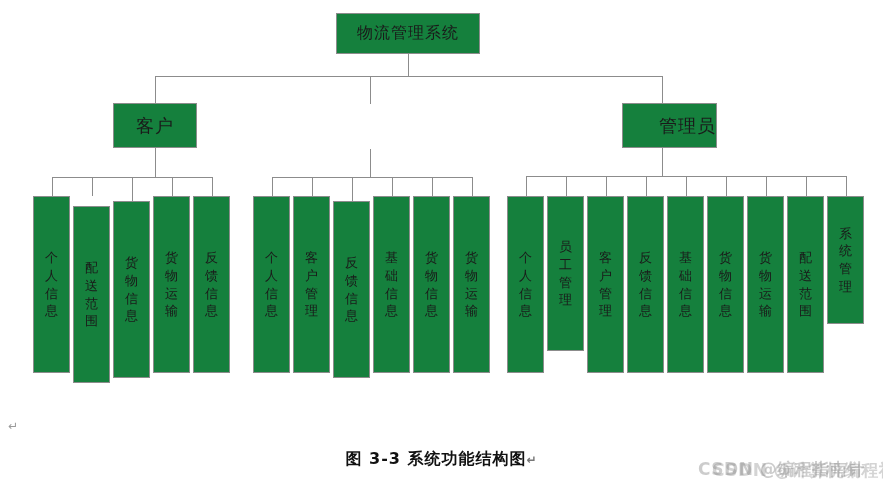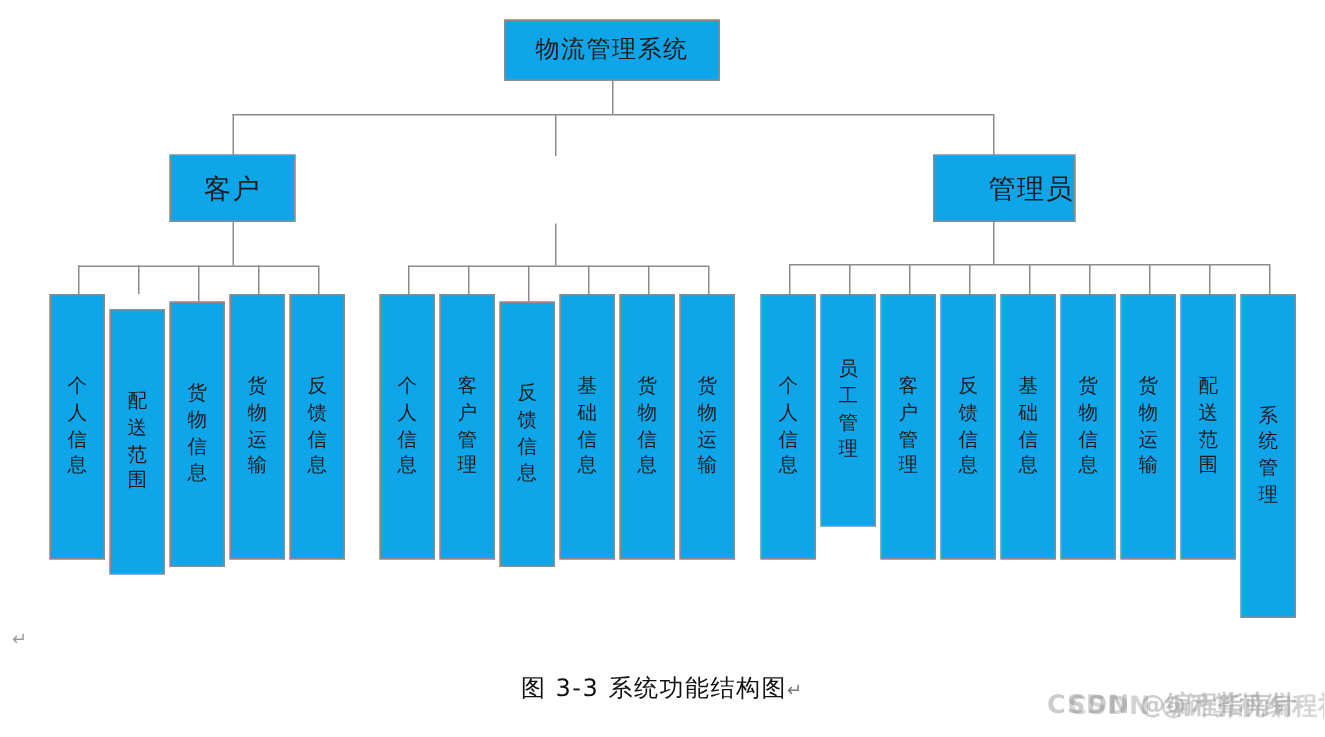--- a/index.html
+++ b/index.html
@@ -16,21 +16,21 @@
     width: 883px;
     height: 491px;
     background: #ffffff;
     overflow: hidden;
   }
   
   .node {
     position: absolute;
     box-sizing: border-box;
     border: 1px solid #8c8c8c;
-    background: #0ea5e9;
+    background: #15803d;
     color: #1a1a1a;
     display: flex;
     align-items: center;
     justify-content: center;
     text-align: center;
     z-index: 3;
   }
   .node.root {
     font-size: 16px;
     letter-spacing: 1px;
@@ -67,20 +67,21 @@
   
   #caption {
     position: absolute;
     left: 0;
     width: 883px;
     text-align: center;
     font-size: 16px;
     color: #111111;
     letter-spacing: 1px;
     z-index: 4;
+    font-weight: bold;
   }
   #caption .pilcrow {
     font-size: 12px;
     color: #777777;
     vertical-align: baseline;
   }
   
   #return-mark {
     position: absolute;
     font-size: 12px;
@@ -211,17 +212,17 @@
     </div>
     <div class="vline" style="left: 725.5px; top: 176px; height: 20px;"></div>
     <div class="node leaf" style="left: 747px; top: 196px; width: 37px; height: 177px;">
       <span class="txt">货物运输</span>
     </div>
     <div class="vline" style="left: 765.5px; top: 176px; height: 20px;"></div>
     <div class="node leaf" style="left: 787px; top: 196px; width: 37px; height: 177px;">
       <span class="txt">配送范围</span>
     </div>
     <div class="vline" style="left: 805.5px; top: 176px; height: 20px;"></div>
-    <div class="node leaf" style="left: 827px; top: 196px; width: 37px; height: 216px;">
+    <div class="node leaf" style="left: 827px; top: 196px; width: 37px; height: 128px;">
       <span class="txt">系统管理</span>
     </div>
     <div class="vline" style="left: 845.5px; top: 176px; height: 20px;"></div>
   </div>
 
 </body></html>

